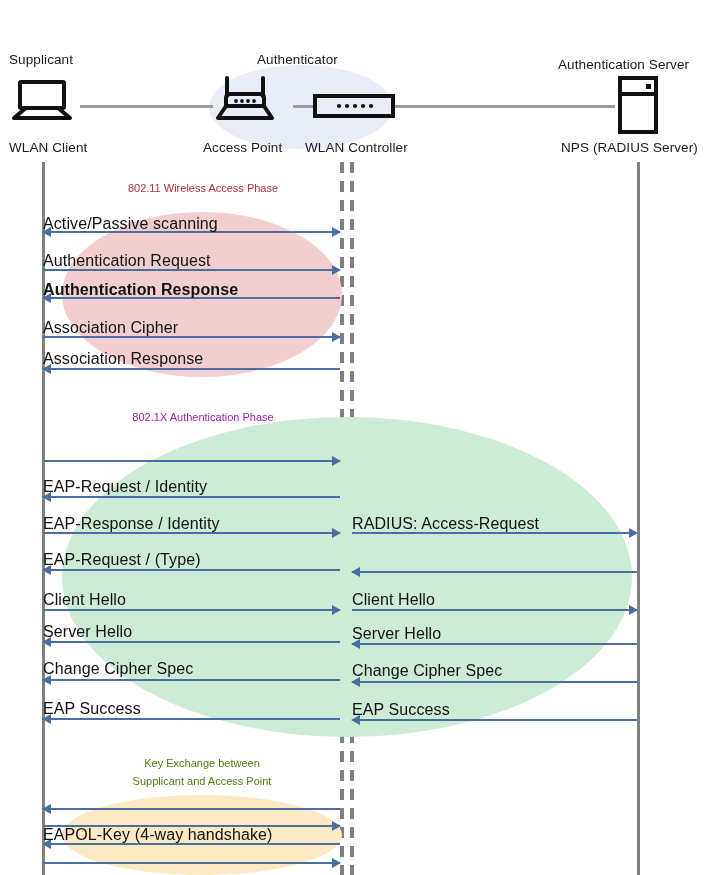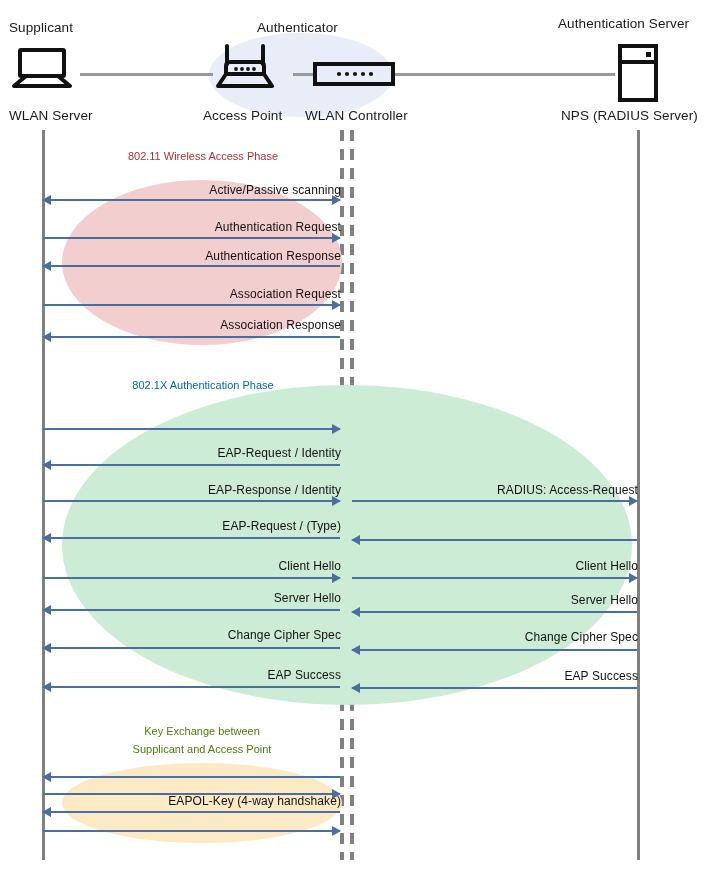--- a/index.html
+++ b/index.html
@@ -9,20 +9,21 @@
   }
   body {
     width: 713px; height: 875px;
     font-family: "Liberation Sans", sans-serif;
     overflow: hidden;
   }
   #canvas {
     position: relative;
     width: 713px; height: 756px;
     background: #ffffff;
+    margin-top: 32px;
   }
 
   
   .actor-title {
     position: absolute;
     font-size: 13.5px;
     color: #1a1a1a;
     white-space: nowrap;
     letter-spacing: 0.1px;
   }
@@ -99,42 +100,42 @@
   .arrow.right::after {
     right: -1px;
     border-left: 9px solid #4a6f9e;
   }
   .arrow.left::after {
     left: -1px;
     border-right: 9px solid #4a6f9e;
   }
   .msg-label {
     position: absolute;
-    font-size: 12px;
+    font-size: 16px;
     color: #111111;
-    text-align: right;
+    text-align: left;
     z-index: 6;
     white-space: nowrap;
     letter-spacing: 0.1px;
   }
 </style>
 </head>
 <body>
 
 <div id="canvas">
 
   <div class="header-ellipse" style="left:209px; top:33px; width:184px; height:84px;"></div>
 
   <div class="hwire" style="left:80px;  top:73px; width:133px;"></div>
   <div class="hwire" style="left:293px; top:73px; width:20px;"></div>
   <div class="hwire" style="left:395px; top:73px; width:220px;"></div>
 
   <div class="actor-title" style="left:9px;  top:20px;">Supplicant</div>
   <div class="actor-title" style="left:257px; top:20px;">Authenticator</div>
-  <div class="actor-title" style="left:558px; top:16px;">Authentication Server</div>
+  <div class="actor-title" style="left:558px; top:25px;">Authentication Server</div>
 
   <div class="devicon" style="left:10px; top:48px;">
     <svg width="64" height="42" viewBox="0 0 64 42">
       <rect x="10" y="2" width="44" height="26" rx="1" fill="none" stroke="#111" stroke-width="4"></rect>
       <path d="M4 38 L16 28 L48 28 L60 38 Z" fill="none" stroke="#111" stroke-width="4" stroke-linejoin="round"></path>
     </svg>
   </div>
 
   <div class="devicon" style="left:214px; top:44px;">
     <svg width="62" height="46" viewBox="0 0 62 46">
@@ -161,53 +162,53 @@
   </div>
 
   <div class="devicon" style="left:618px; top:44px;">
     <svg width="40" height="58" viewBox="0 0 40 58">
       <rect x="2" y="2" width="36" height="54" fill="none" stroke="#111" stroke-width="4"></rect>
       <line x1="2" y1="18" x2="38" y2="18" stroke="#111" stroke-width="4"></line>
       <rect x="28" y="8" width="5" height="5" fill="#111"></rect>
     </svg>
   </div>
 
-  <div class="actor-label" style="left:9px;   top:108px;">WLAN Server</div>
+  <div class="actor-label" style="left:9px;   top:108px;">WLAN Client</div>
   <div class="actor-label" style="left:203px; top:108px;">Access Point</div>
   <div class="actor-label" style="left:305px; top:108px;">WLAN Controller</div>
   <div class="actor-label" style="left:561px; top:108px;">NPS (RADIUS Server)</div>
 
   <div class="lifeline" style="left:42px;  top:130px; height:730px;"></div>
   <div class="lifeline-dash" style="left:340px; top:130px; height:730px;"></div>
   <div class="lifeline-dash" style="left:350px; top:130px; height:730px;"></div>
   <div class="lifeline" style="left:637px; top:130px; height:730px;"></div>
 
   <div class="phase-ellipse" style="left:62px; top:180px; width:280px; height:165px; background:#f2cfce;"></div>
 
   <div class="phase-caption" style="left:88px; top:147px; width:230px; color:#b23233;">802.11 Wireless Access Phase</div>
 
   <div class="msg-label" style="left:43px; top:183px; width:298px;">Active/Passive scanning</div>
   <div class="arrow right" style="left:43px; top:199px; width:297px;"></div>
   <div class="arrow left" style="left:43px; top:199px; width:297px;"></div>
 
   <div class="msg-label" style="left:43px; top:220px; width:298px;">Authentication Request</div>
   <div class="arrow right" style="left:43px; top:237px; width:297px;"></div>
 
-  <div class="msg-label" style="left:43px; top:249px; width:298px;">Authentication Response</div>
+  <div class="msg-label" style="left:43px; top:249px; width:298px;font-weight:bold;">Authentication Response</div>
   <div class="arrow left" style="left:43px; top:265px; width:297px;"></div>
 
-  <div class="msg-label" style="left:43px; top:287px; width:298px;">Association Request</div>
+  <div class="msg-label" style="left:43px; top:287px; width:298px;">Association Cipher</div>
   <div class="arrow right" style="left:43px; top:304px; width:297px;"></div>
 
-  <div class="msg-label" style="left:43px; top:318px; width:298px;padding-left:44px;">Association Response</div>
+  <div class="msg-label" style="left:43px; top:318px; width:298px;">Association Response</div>
   <div class="arrow left" style="left:43px; top:336px; width:297px;"></div>
 
   <div class="phase-ellipse" style="left:62px; top:385px; width:570px; height:320px; background:#cdecd6;"></div>
 
-  <div class="phase-caption" style="left:88px; top:376px; width:230px; color:#0369a1;">802.1X Authentication Phase</div>
+  <div class="phase-caption" style="left:88px; top:376px; width:230px; color:#a21caf;">802.1X Authentication Phase</div>
 
   <div class="arrow right" style="left:43px; top:428px; width:297px;"></div>
 
   <div class="msg-label" style="left:43px; top:446px; width:298px;">EAP-Request / Identity</div>
   <div class="arrow left" style="left:43px; top:464px; width:297px;"></div>
 
   <div class="msg-label" style="left:43px; top:483px; width:298px;">EAP-Response / Identity</div>
   <div class="arrow right" style="left:43px; top:500px; width:297px;"></div>
   <div class="msg-label" style="left:352px; top:483px; width:286px;">RADIUS: Access-Request</div>
   <div class="arrow right" style="left:352px; top:500px; width:285px;"></div>

